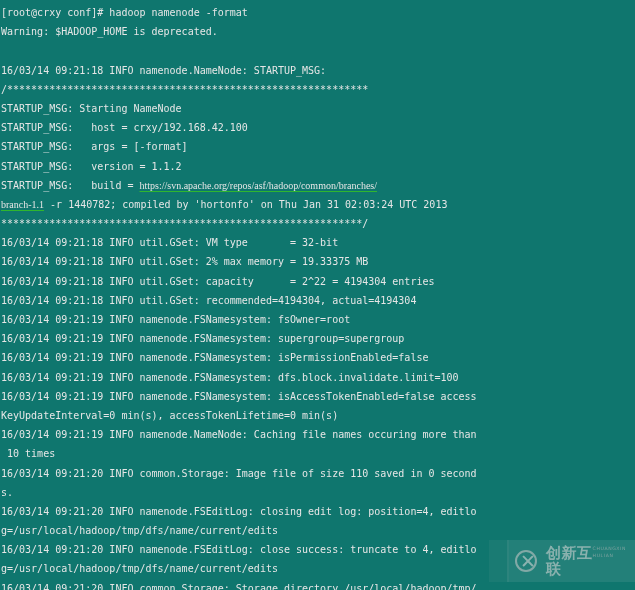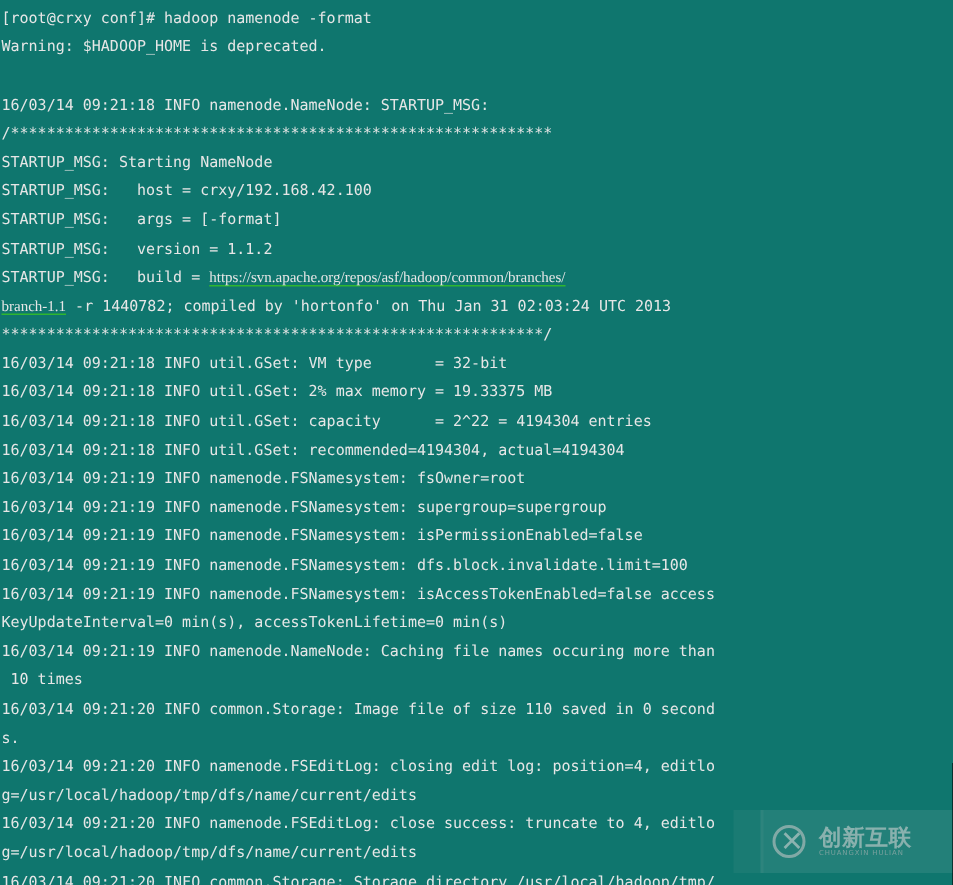--- a/index.html
+++ b/index.html
@@ -84,21 +84,21 @@
     width: 20px; height: 20px;
     color: #d8d8d8;
     font-family: "DejaVu Sans", "Liberation Sans", sans-serif;
     font-size: 19px;
     font-weight: bold;
     line-height: 20px;
   }
   #watermark .wm-text {
     margin-left: 3px;
     display: flex;
-    flex-direction: column;
+    flex-direction: row;
     justify-content: center;
   }
   #watermark .wm-cn {
     color: #d5d5d5;
     font-family: "DejaVu Sans", "Liberation Sans", sans-serif;
     font-size: 15px;
     font-weight: bold;
     line-height: 16px;
     letter-spacing: 0.5px;
   }

